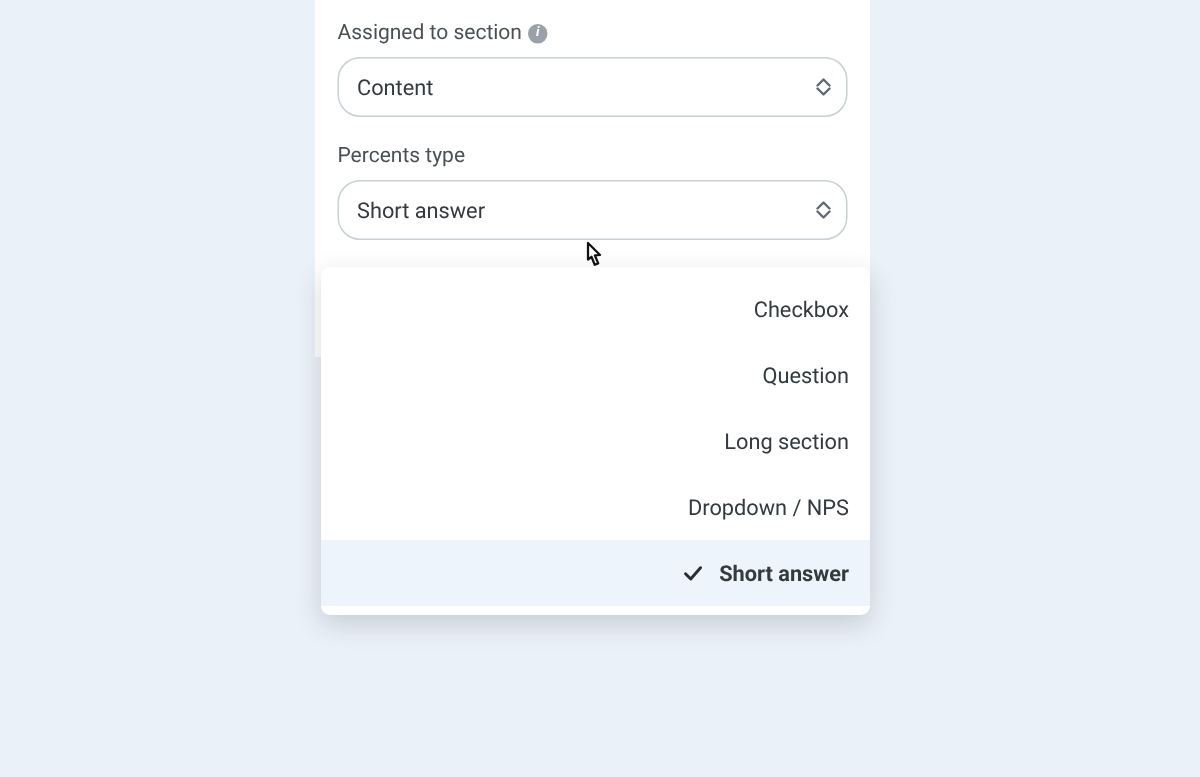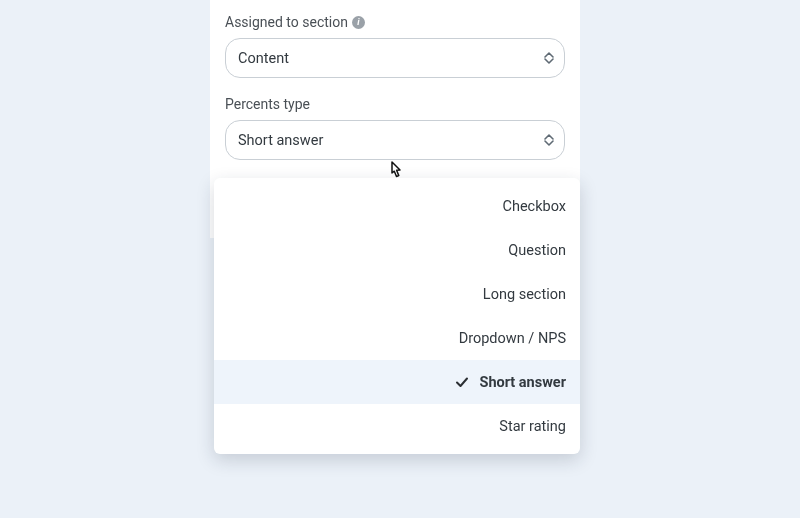--- a/index.html
+++ b/index.html
@@ -168,24 +168,20 @@
       <span>Dropdown / NPS</span>
     </div>
     <div class="dropdown-item selected">
       <span class="check-slot">
         <svg class="check-icon" width="14" height="14" viewBox="0 0 14 14">
           <path d="M2 7.5 L5.5 11 L12 3.5" fill="none" stroke="currentColor" stroke-width="2" stroke-linecap="round" stroke-linejoin="round"></path>
         </svg>
       </span>
       <span>Short answer</span>
     </div>
-    <div class="dropdown-item">
-      <span class="check-slot"></span>
-      <span>Star rating</span>
-    </div>
   </div>
 
 <div class="cursor">
   <svg width="20" height="24" viewBox="0 0 20 24">
     <g fill="none" stroke="#111" stroke-width="1.5" stroke-linejoin="round" stroke-linecap="round">
       <path d="M6 2 L6 13 L8.3 11.2 L10.5 16.5 L12.8 15.6 L10.6 10.3 L14 10 Z" fill="#ffffff"></path>
     </g>
   </svg>
 </div>
 

